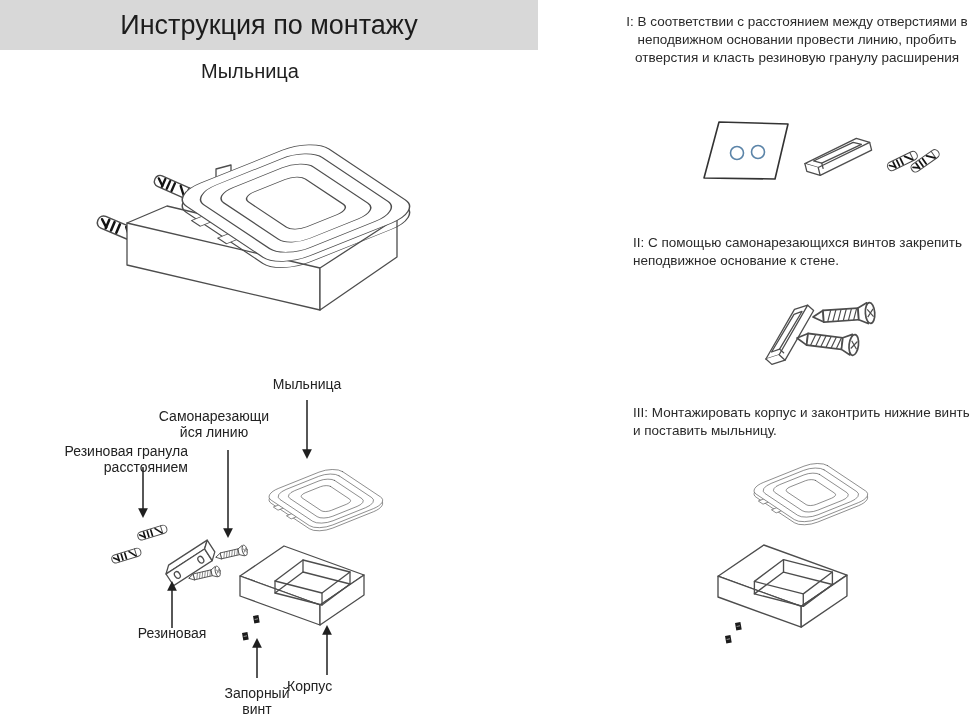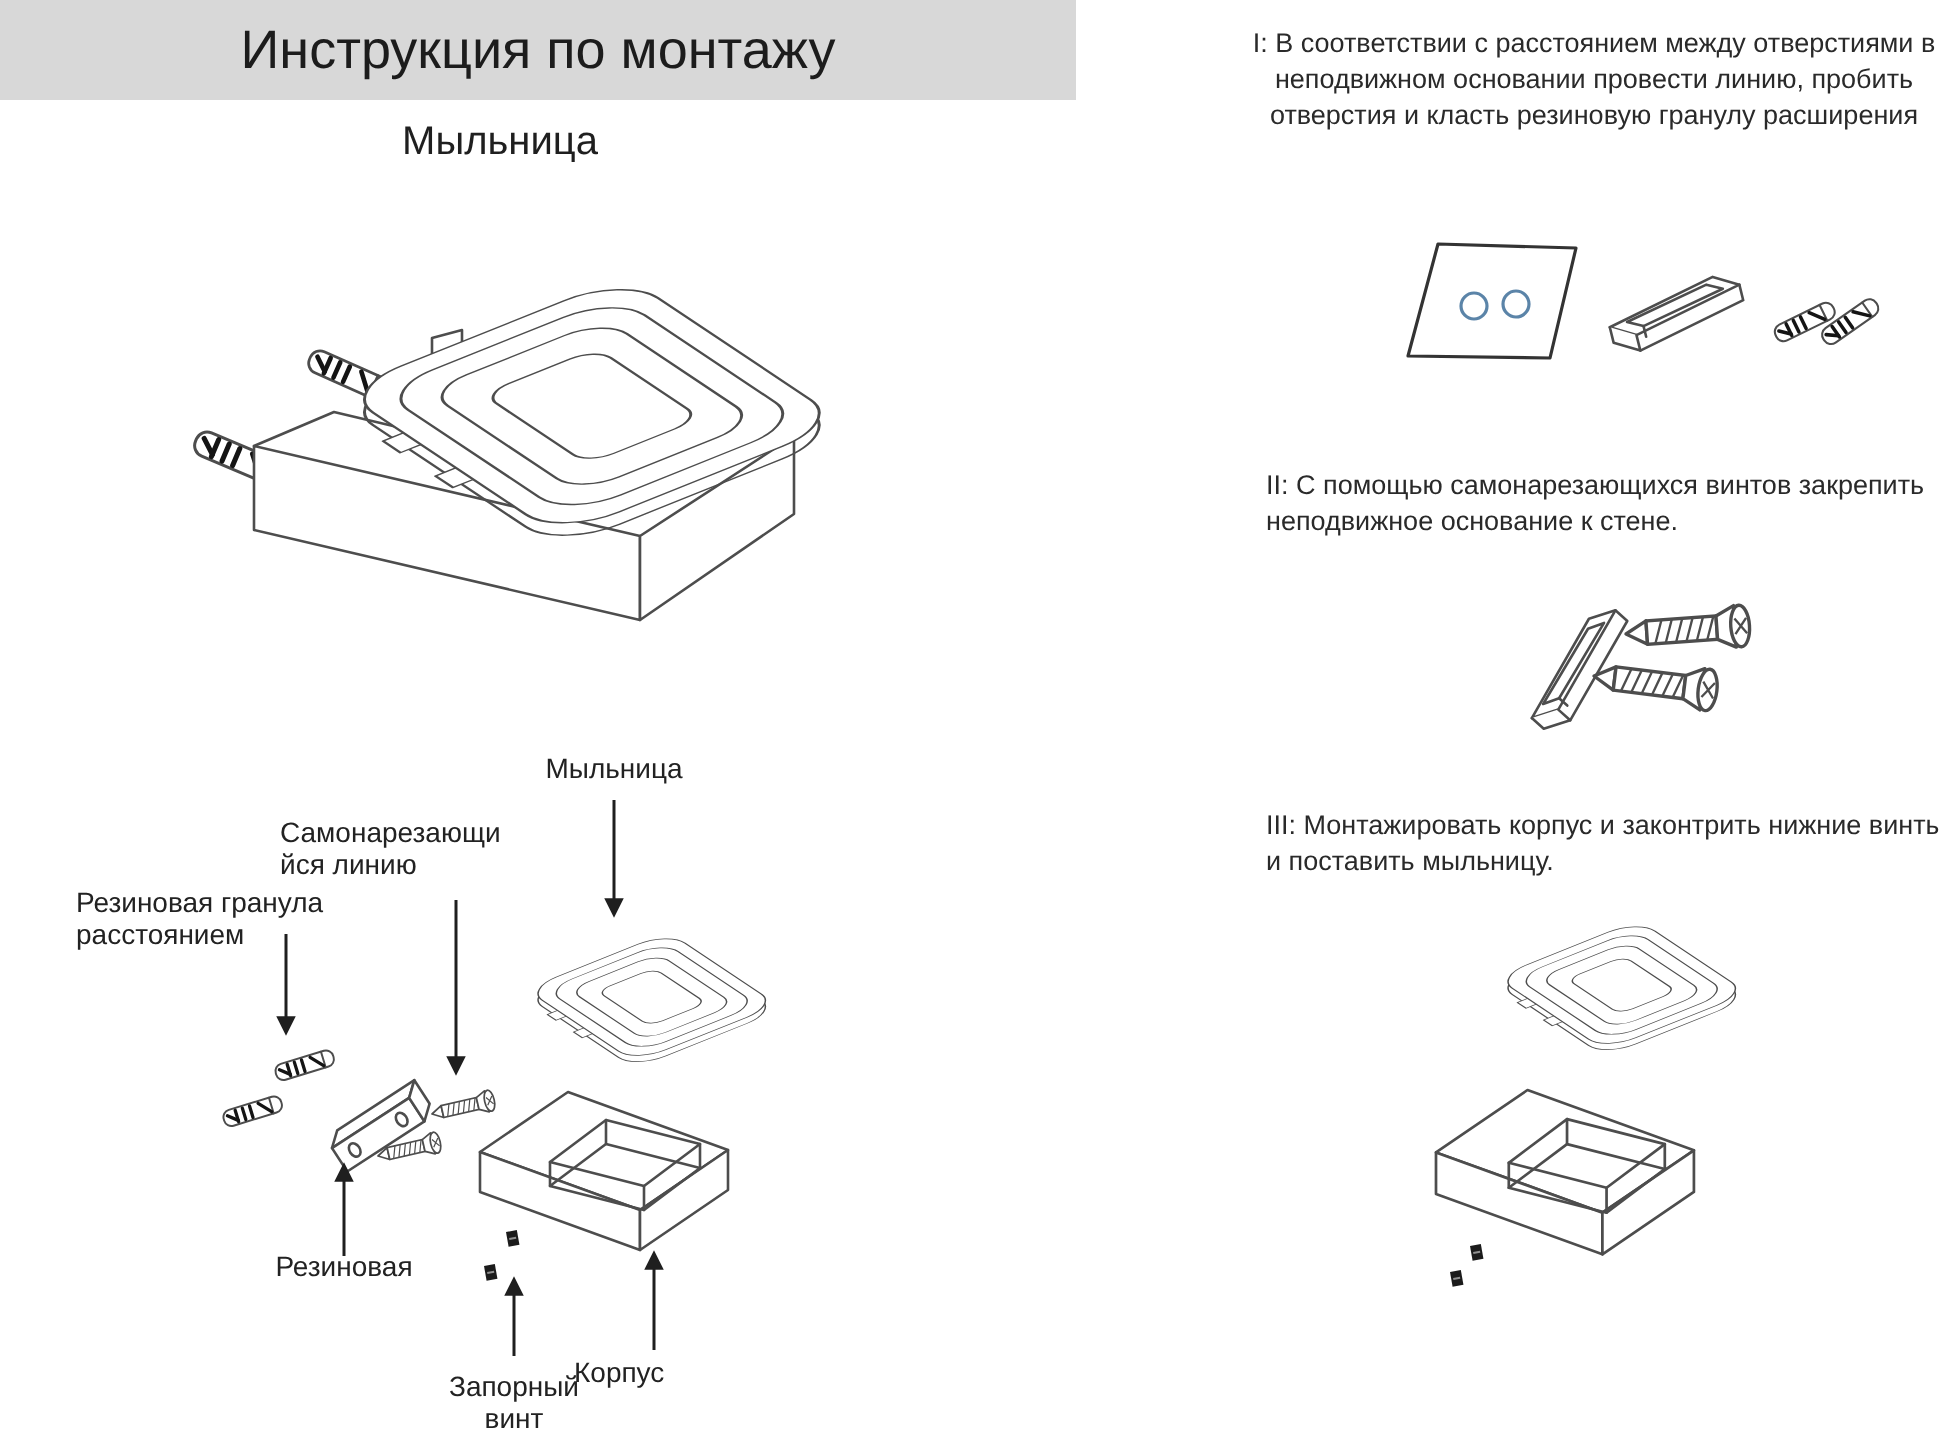--- a/index.html
+++ b/index.html
@@ -12,22 +12,22 @@
          font-size:27px;color:#1c1c1c;}
   #subtitle{left:130px;top:60px;width:240px;text-align:center;font-size:20px;color:#1f1f1f;}
   
   .step{font-size:13.5px;line-height:18px;color:#2a2a2a;}
   #step1{left:622px;top:13px;width:350px;text-align:center;}
   #step2{left:633px;top:234px;width:345px;text-align:left;}
   #step3{left:633px;top:404px;width:345px;text-align:left;}
   
   .lbl{font-size:14px;line-height:16px;color:#222;}
   #lbl-soap{left:247px;top:376px;width:120px;text-align:center;}
-  #lbl-selftap{left:140px;top:408px;width:120px;}
-  #lbl-rubber{left:38px;top:443px;width:150px;text-align:left;}
+  #lbl-selftap{left:154px;top:408px;width:120px;text-align:center;}
+  #lbl-rubber{left:38px;top:443px;width:150px;text-align:right;}
   #lbl-base{left:112px;top:625px;width:120px;text-align:center;}
   #lbl-locking{left:207px;top:685px;width:100px;text-align:center;}
   #lbl-housing{left:287px;top:678px;width:80px;text-align:left;}
   
   .ln{stroke:#4d4d4d;stroke-width:1.3;fill:none;stroke-linejoin:round;stroke-linecap:round;}
   .f{fill:#ffffff;}
   .mk{stroke:#141414;stroke-width:2.2;fill:none;stroke-linecap:round;}
   .th{stroke:#4d4d4d;stroke-width:0.9;fill:none;}
   .ar{stroke:#1f1f1f;stroke-width:1.5;fill:none;}
   .hole{stroke:#5b84a8;stroke-width:1.6;fill:none;}

